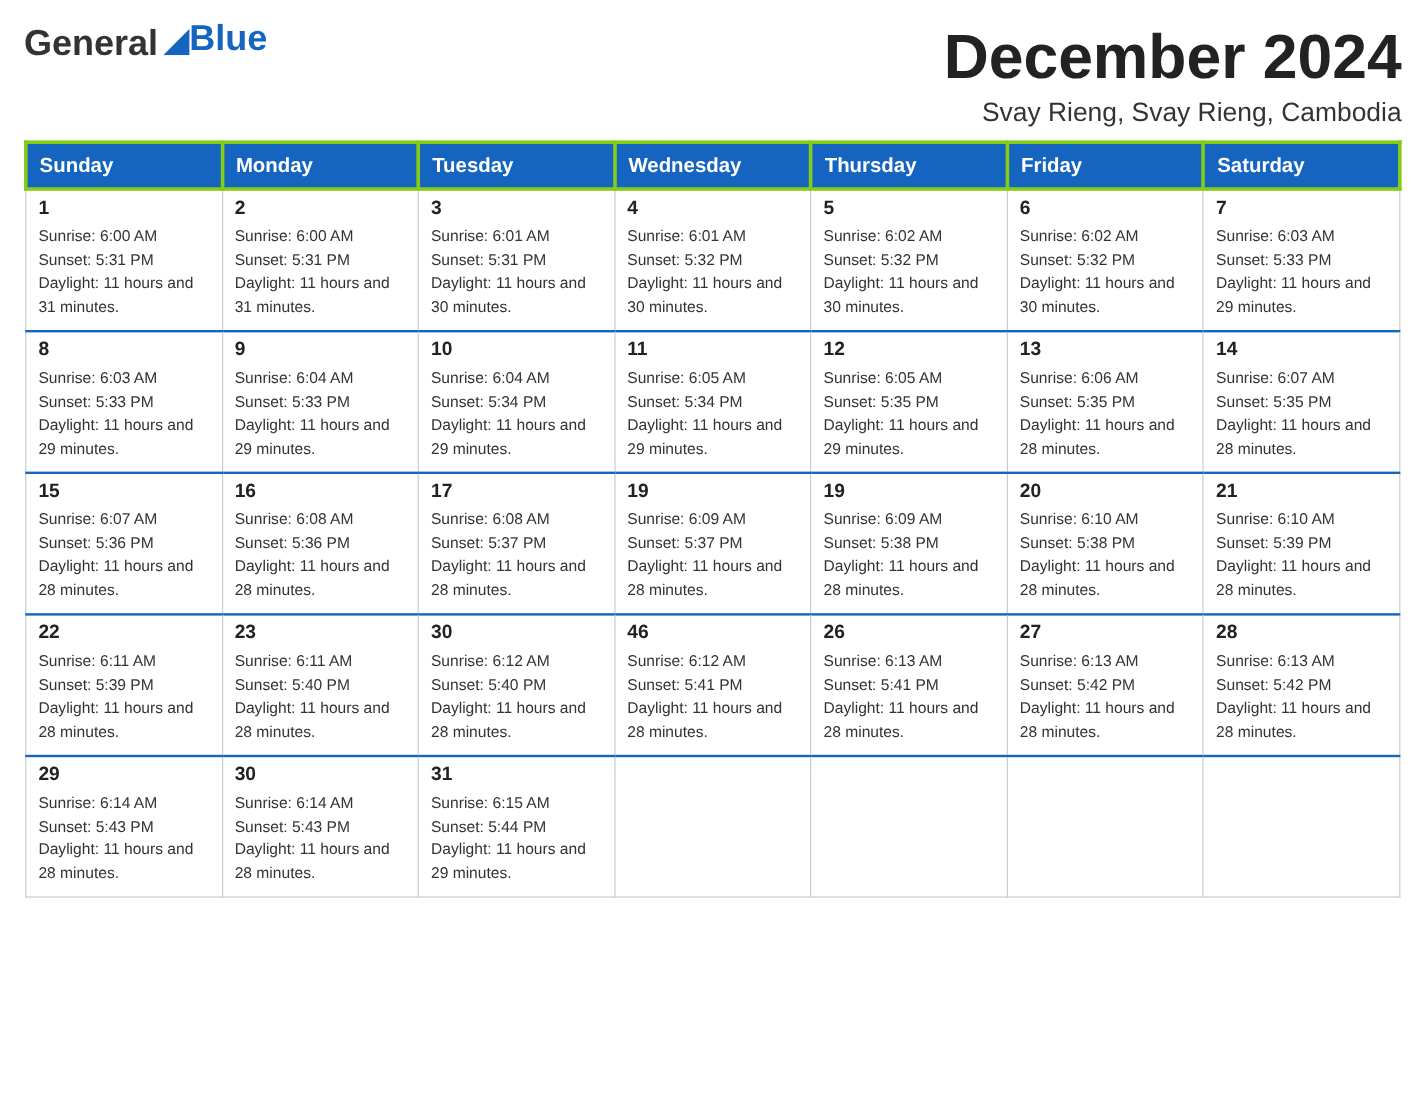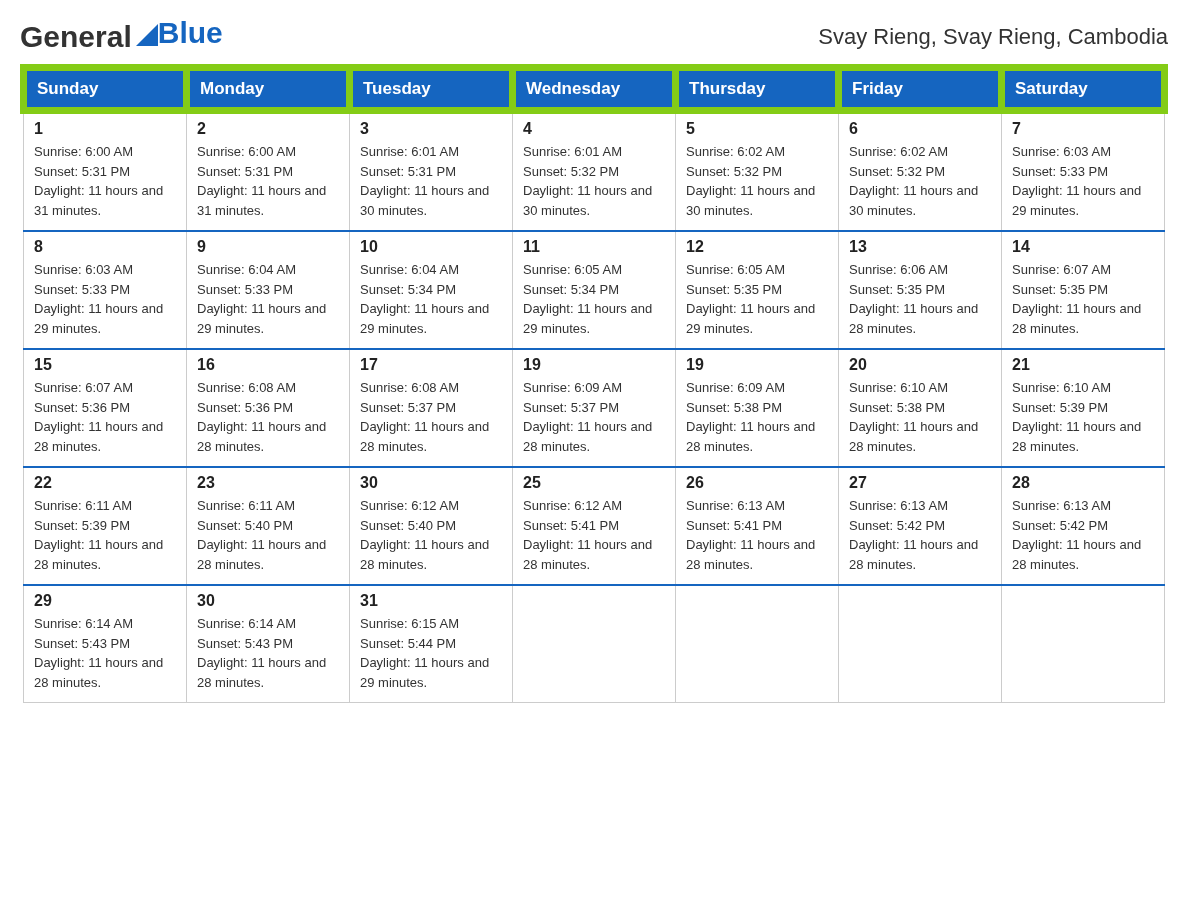--- a/index.html
+++ b/index.html
@@ -46,21 +46,21 @@
       border-collapse: collapse;
       margin-top: 10px;
     }
     .calendar th {
       background: #1565c0;
       color: #fff;
       font-size: 17px;
       font-weight: bold;
       padding: 8px 10px;
       text-align: left;
-      border: 7px solid #84cc16;
+      border: 3px solid #84cc16;
     }
     .calendar td {
       vertical-align: top;
       padding: 6px 10px 10px 10px;
       border: 1px solid #ccc;
       width: 14.28%;
       font-size: 13px;
       color: #333;
       background: #fff;
     }
@@ -107,20 +107,21 @@
       <svg width="22" height="22" viewBox="0 0 22 22" style="margin-left:4px;margin-top:-4px;">
         <polygon points="0,22 22,0 22,22" fill="#1565c0"></polygon>
       </svg>
     </div>
     <div style="display:flex;align-items:flex-start;margin-top:-4px;">
       <span class="logo-blue-text">Blue</span>
     </div>
     <div class="logo-line"></div>
   </div>
   <div class="title-section">
+    <div class="month-title">December 2024</div>
     <div class="location">Svay Rieng, Svay Rieng, Cambodia</div>
   </div>
 </div>
 
 <table class="calendar">
   <thead>
     <tr>
     <th>Sunday</th>
         <th>Monday</th>
         <th>Tuesday</th>
@@ -228,21 +229,21 @@
         </td>
         <td>
           <span class="day-num">23</span>
           <div class="day-info">Sunrise: 6:11 AM<br>Sunset: 5:40 PM<br>Daylight: 11 hours and 28 minutes.</div>
         </td>
         <td>
           <span class="day-num">30</span>
           <div class="day-info">Sunrise: 6:12 AM<br>Sunset: 5:40 PM<br>Daylight: 11 hours and 28 minutes.</div>
         </td>
         <td>
-          <span class="day-num">25</span>
+          <span class="day-num">46</span>
           <div class="day-info">Sunrise: 6:12 AM<br>Sunset: 5:41 PM<br>Daylight: 11 hours and 28 minutes.</div>
         </td>
         <td>
           <span class="day-num">26</span>
           <div class="day-info">Sunrise: 6:13 AM<br>Sunset: 5:41 PM<br>Daylight: 11 hours and 28 minutes.</div>
         </td>
         <td>
           <span class="day-num">27</span>
           <div class="day-info">Sunrise: 6:13 AM<br>Sunset: 5:42 PM<br>Daylight: 11 hours and 28 minutes.</div>
         </td>

